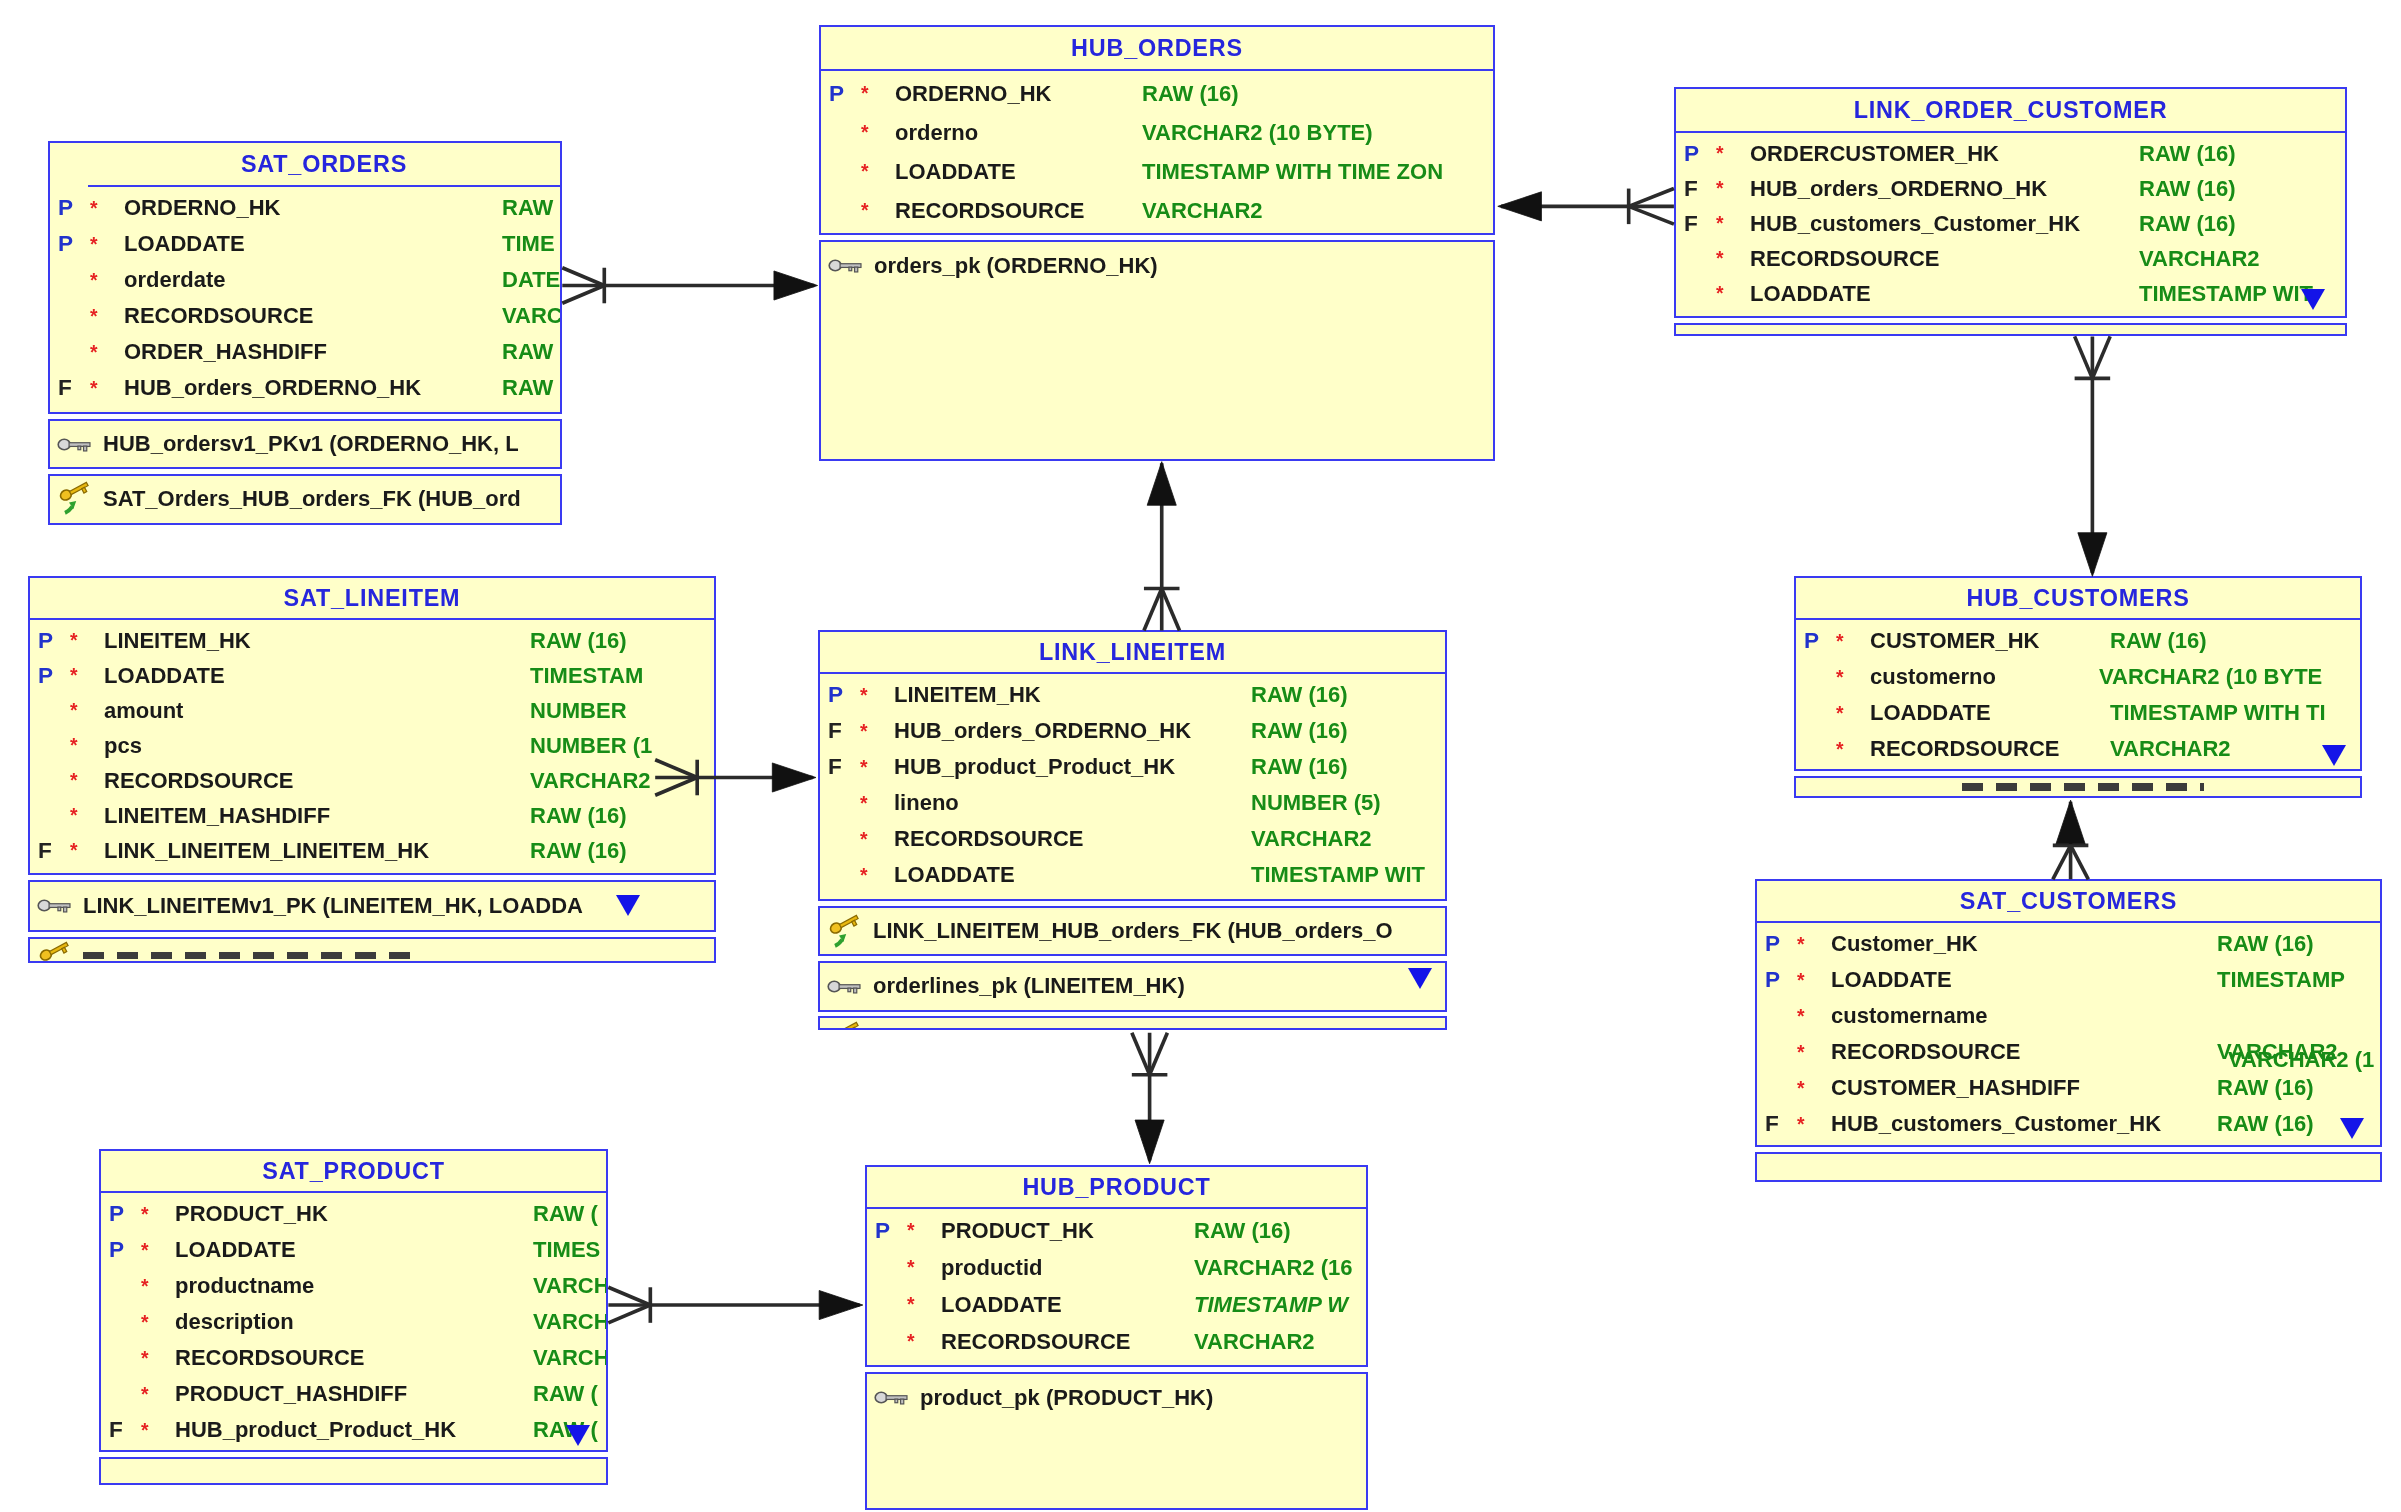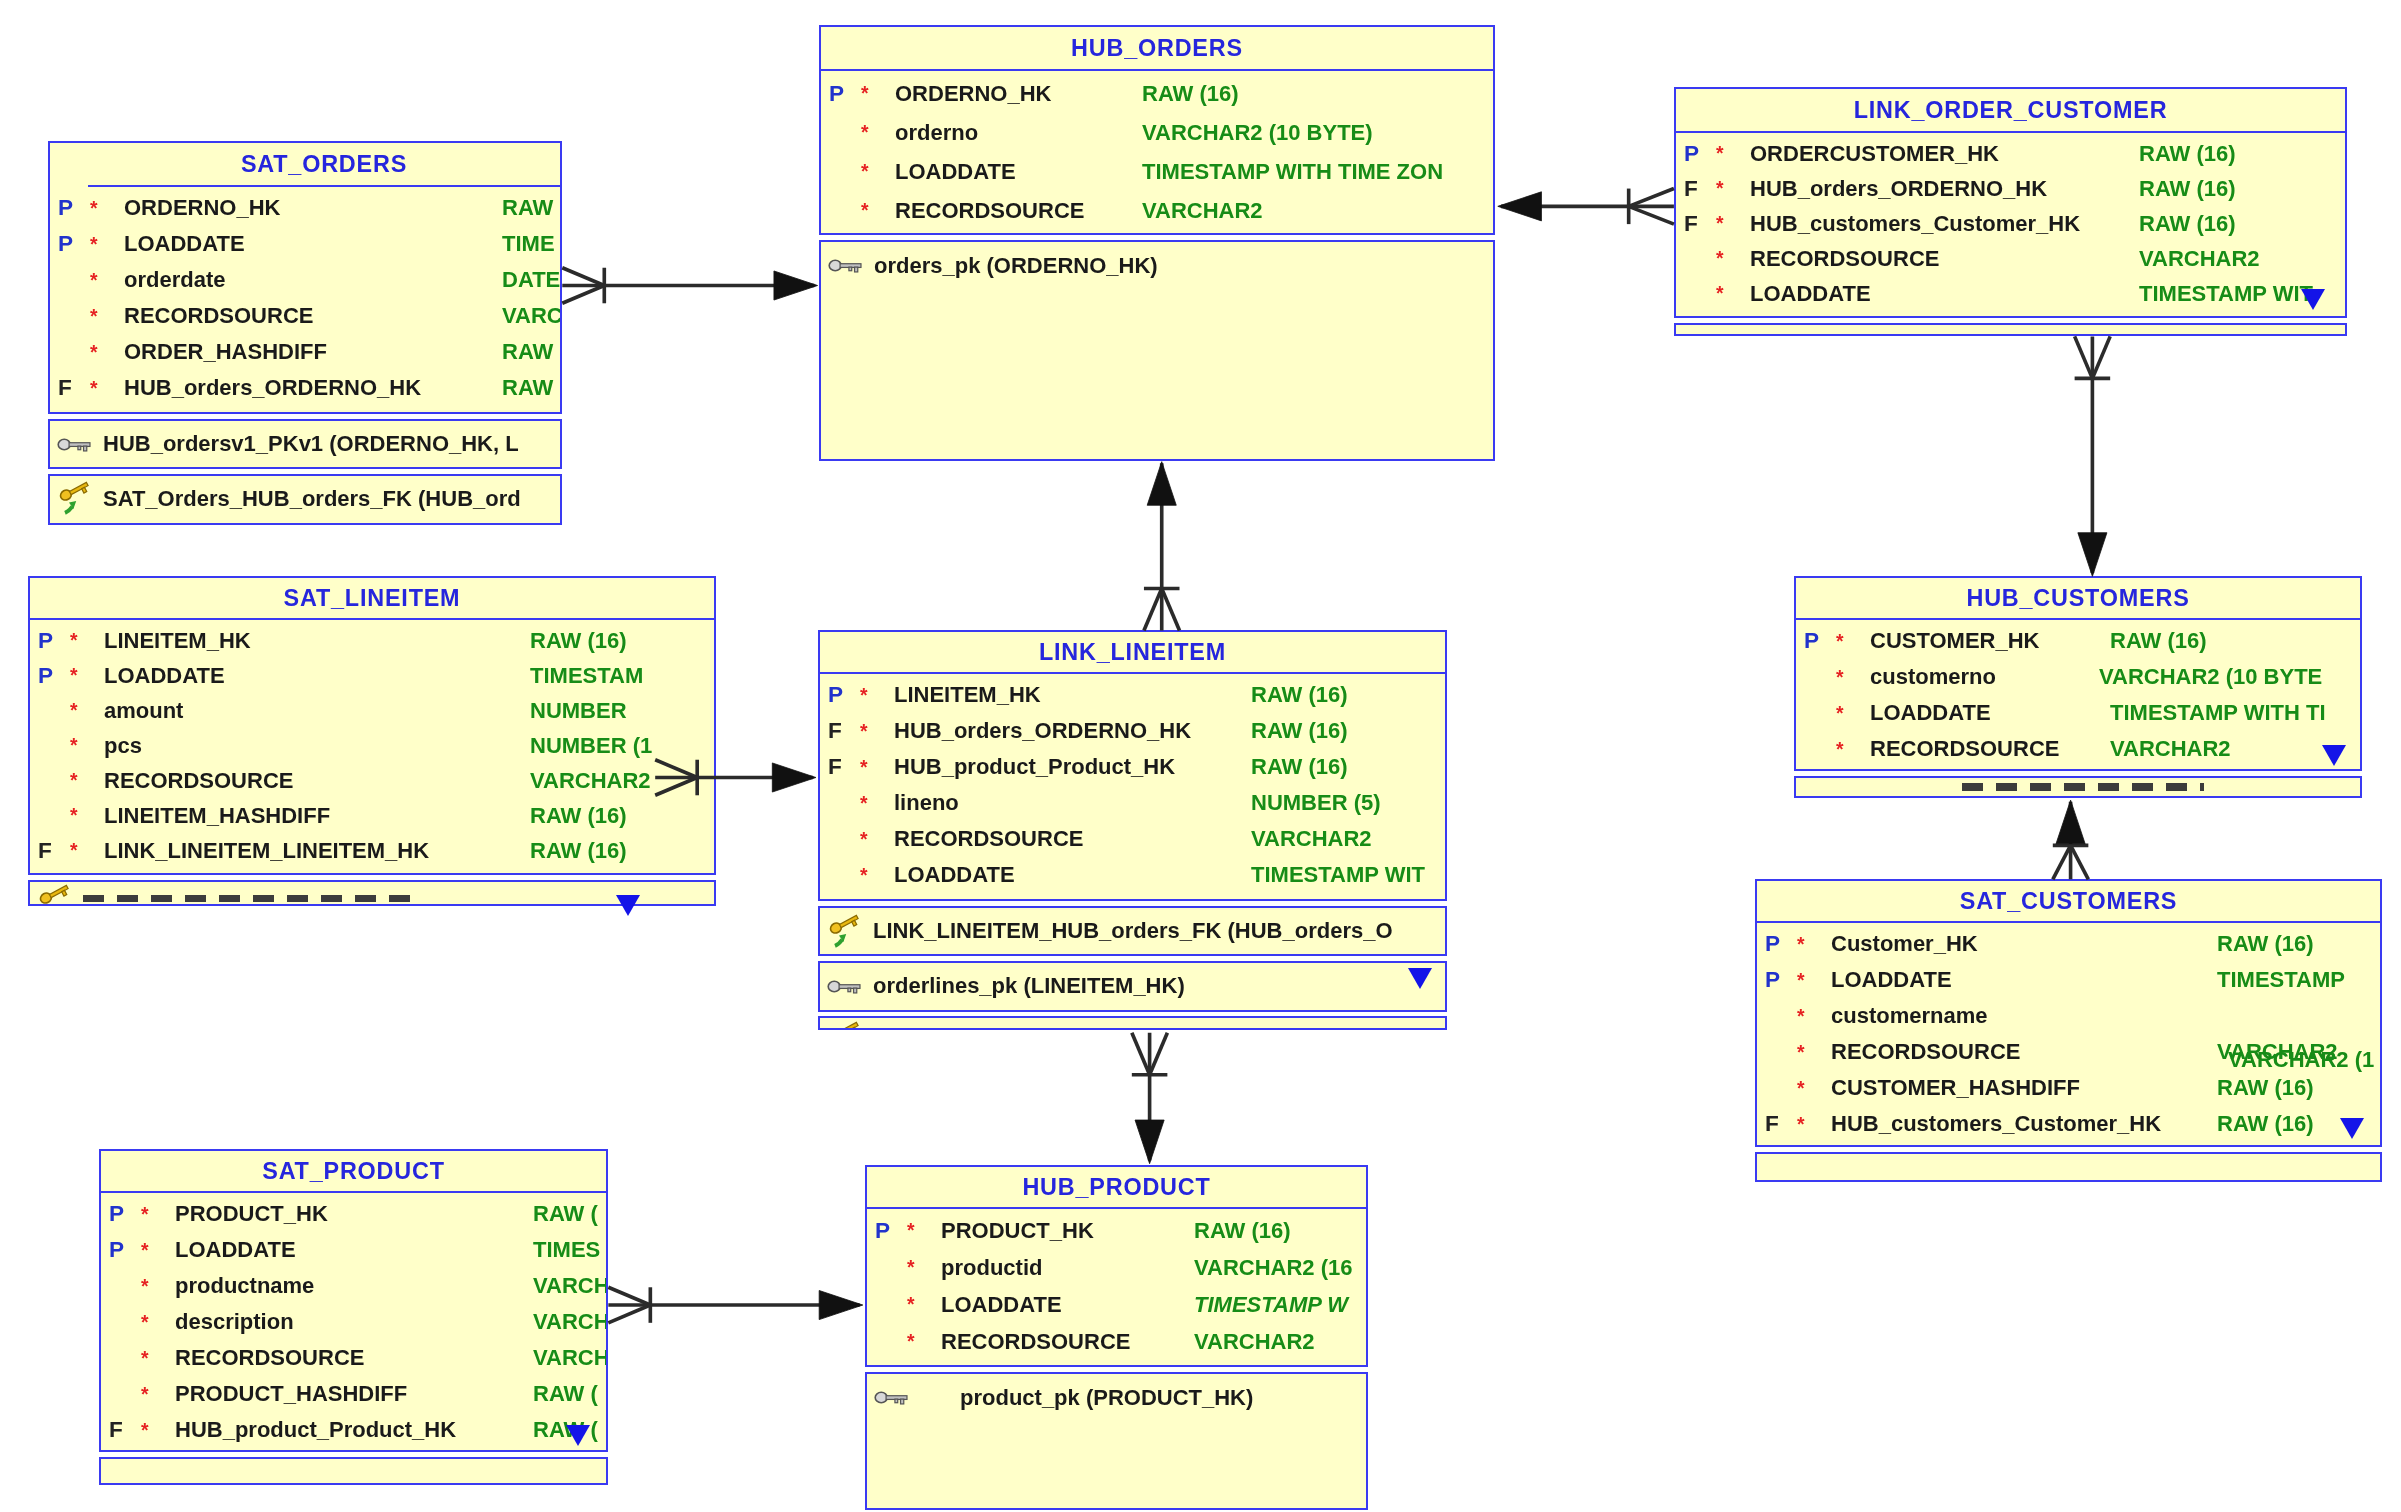--- a/index.html
+++ b/index.html
@@ -292,20 +292,29 @@
             <span class="ctype" style="left: 500px;">RAW (16)</span>
           </div>
           <div class="crow" style="height: 35px; line-height: 35px;">
             <span class="flag f">F</span>
             <span class="star">*</span>
             <span class="cname">LINK_LINEITEM_LINEITEM_HK</span>
             <span class="ctype" style="left: 500px;">RAW (16)</span>
           </div>
         </div>
       </div>
+      <div class="comp" style="height: 48px;">
+        <span class="keyicon" style="top: 13.7px;"><svg width="37" height="21" viewBox="0 0 46 26">
+            <ellipse cx="9" cy="13" rx="7.5" ry="6.5" fill="#d8d8d8" stroke="#555" stroke-width="2"></ellipse>
+            <rect x="15" y="10.8" width="26" height="4.6" fill="#c0c0c0" stroke="#555" stroke-width="1.5"></rect>
+            <rect x="33" y="15" width="4" height="6" fill="#c0c0c0" stroke="#555" stroke-width="1.5"></rect>
+            <rect x="26" y="15" width="3.5" height="4.5" fill="#c0c0c0" stroke="#555" stroke-width="1.5"></rect>
+          </svg></span>
+        <span class="keytext" style="top: 11.3px;">LINK_LINEITEMv1_PK (LINEITEM_HK, LOADDA</span>
+      </div>
       <div class="comp" style="height: 22px;">
         <span class="keyicon" style="top: 1.6px;"><svg width="40" height="37" viewBox="0 0 50 46">
             <g transform="rotate(-28 20 14)">
               <ellipse cx="10" cy="14" rx="7" ry="6" fill="#f0c020" stroke="#8a6a00" stroke-width="2"></ellipse>
               <rect x="16" y="12" width="24" height="4.6" fill="#e8b80e" stroke="#8a6a00" stroke-width="1.5"></rect>
               <rect x="31" y="16.4" width="4" height="6" fill="#e8b80e" stroke="#8a6a00" stroke-width="1.5"></rect>
             </g>
             <path d="M10 41 q5 -2 9 -8" fill="none" stroke="#2fa12f" stroke-width="5"></path>
             <path d="M15 28 l9 -2 -3.5 10 z" fill="#2fa12f"></path>
           </svg></span>
@@ -467,21 +476,21 @@
           </div>
         </div>
       </div>
       <div class="comp" style="height: 134px;">
         <span class="keyicon" style="top: 13px;"><svg width="37" height="21" viewBox="0 0 46 26">
             <ellipse cx="9" cy="13" rx="7.5" ry="6.5" fill="#d8d8d8" stroke="#555" stroke-width="2"></ellipse>
             <rect x="15" y="10.8" width="26" height="4.6" fill="#c0c0c0" stroke="#555" stroke-width="1.5"></rect>
             <rect x="33" y="15" width="4" height="6" fill="#c0c0c0" stroke="#555" stroke-width="1.5"></rect>
             <rect x="26" y="15" width="3.5" height="4.5" fill="#c0c0c0" stroke="#555" stroke-width="1.5"></rect>
           </svg></span>
-        <span class="keytext" style="top: 11.3px; margin-left: 40px;">product_pk (PRODUCT_HK)</span>
+        <span class="keytext" style="top: 11.3px;">product_pk (PRODUCT_HK)</span>
       </div>
     </div>
 
   <svg class="links" width="2401" height="1513" viewBox="0 0 2972 1872">
     <g>
       <line x1="696" y1="331" x2="748" y2="353"></line>
         <line x1="696" y1="375" x2="748" y2="353"></line>
       <line x1="748" y1="331" x2="748" y2="375"></line>
         <line x1="696" y1="353" x2="1008" y2="353"></line>
       <polygon points="1012,353 958,335 958,371"></polygon>

